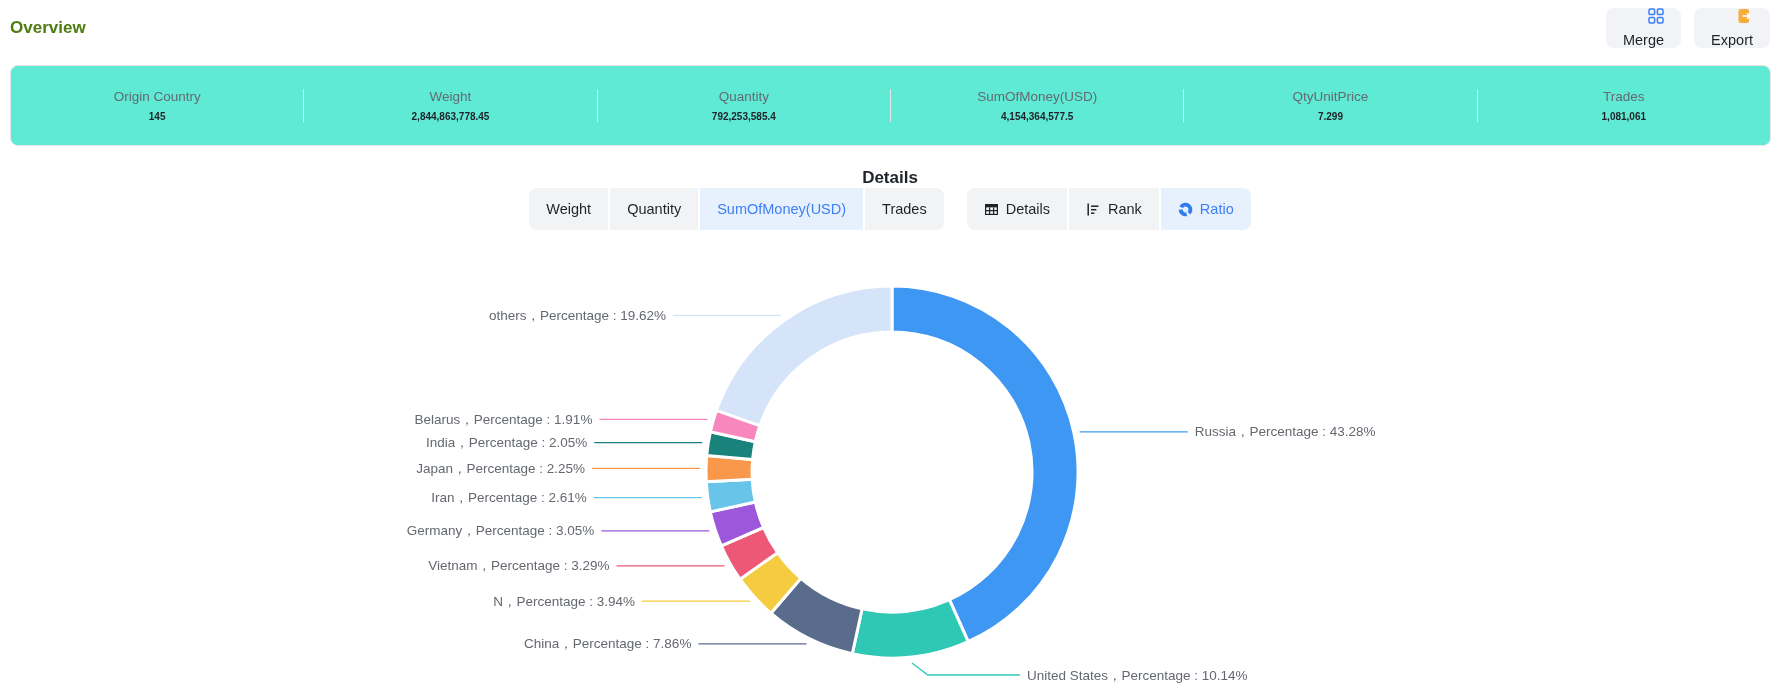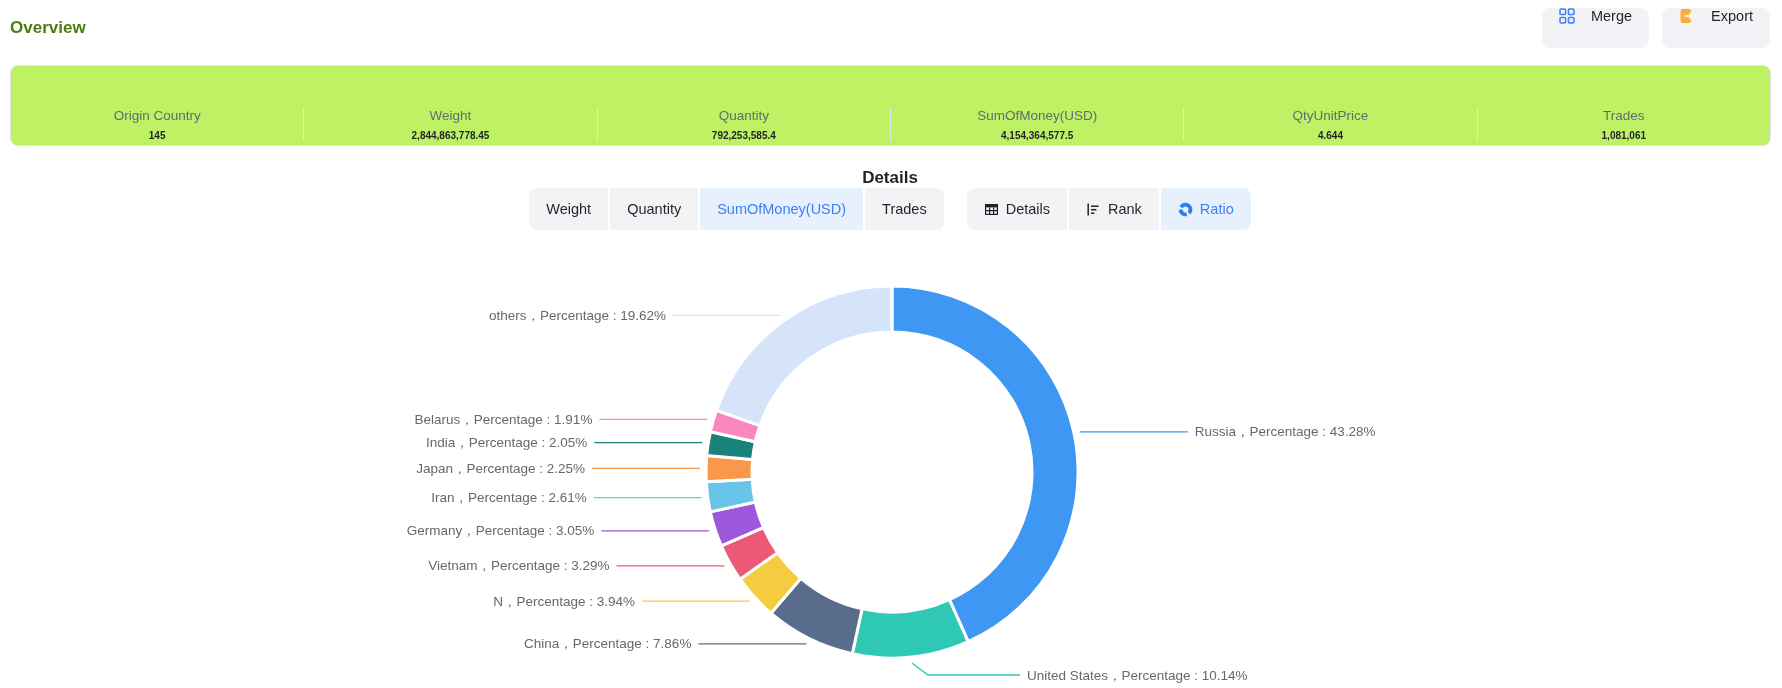--- a/index.html
+++ b/index.html
@@ -12,31 +12,31 @@
     color: #1f2329;
   }
   
   .topbar {
     position: absolute; left: 10px; right: 12px; top: 8px; height: 40px;
     display: flex; justify-content: space-between; align-items: center;
   }
   .page-title { font-size: 17px; font-weight: bold; color: #4d7c0f; }
   .topbar-buttons { display: flex; gap: 13px; }
   .soft-btn {
-    display: flex; align-items: flex-start; gap: 16px;
+    display: flex; align-items: flex-end; gap: 8px;
     height: 40px; padding: 0 17px;
     background: #f2f3f6; border: none; border-radius: 8px;
-    font-family: inherit; font-size: 14.5px; color: #1f2329; cursor: pointer;
+    font-family: inherit; font-size: 14.5px; color: #1f2329; cursor: pointer; flex-direction: column;
   }
   .soft-btn svg { display: block; }
   
   .stats-card {
     position: absolute; left: 10px; right: 11px; top: 65px; height: 81px;
-    border: 1px solid #e5e6eb; border-radius: 8px; background: #bef264;
-    display: flex; align-items: flex-end; padding: 4px 0;
+    border: 1px solid #e5e6eb; border-radius: 8px; background: #5eead4;
+    display: flex; align-items: center; padding: 4px 0;
   }
   .stat-col { flex: 1 1 0; text-align: center; }
   .stat-col + .stat-col { border-left: 1px solid #e5e6eb; }
   .stat-label { font-size: 13.5px; color: #646a73; margin-bottom: 7px; }
   .stat-value { font-size: 10px; font-weight: bold; color: #1f2329; }
   
   .details-row {
     position: absolute; left: 10px; right: 12px; top: 168px; height: 42px;
     display: flex; justify-content: space-between; align-items: center; flex-direction: column;
   }
@@ -100,21 +100,21 @@
     <div class="stat-col">
       <div class="stat-label">Quantity</div>
       <div class="stat-value">792,253,585.4</div>
     </div>
     <div class="stat-col">
       <div class="stat-label">SumOfMoney(USD)</div>
       <div class="stat-value">4,154,364,577.5</div>
     </div>
     <div class="stat-col">
       <div class="stat-label">QtyUnitPrice</div>
-      <div class="stat-value">4.644</div>
+      <div class="stat-value">7.299</div>
     </div>
     <div class="stat-col">
       <div class="stat-label">Trades</div>
       <div class="stat-value">1,081,061</div>
     </div>
   </div>
 
 <div class="details-row">
   <div class="details-title">Details</div>
   <div class="details-controls">

